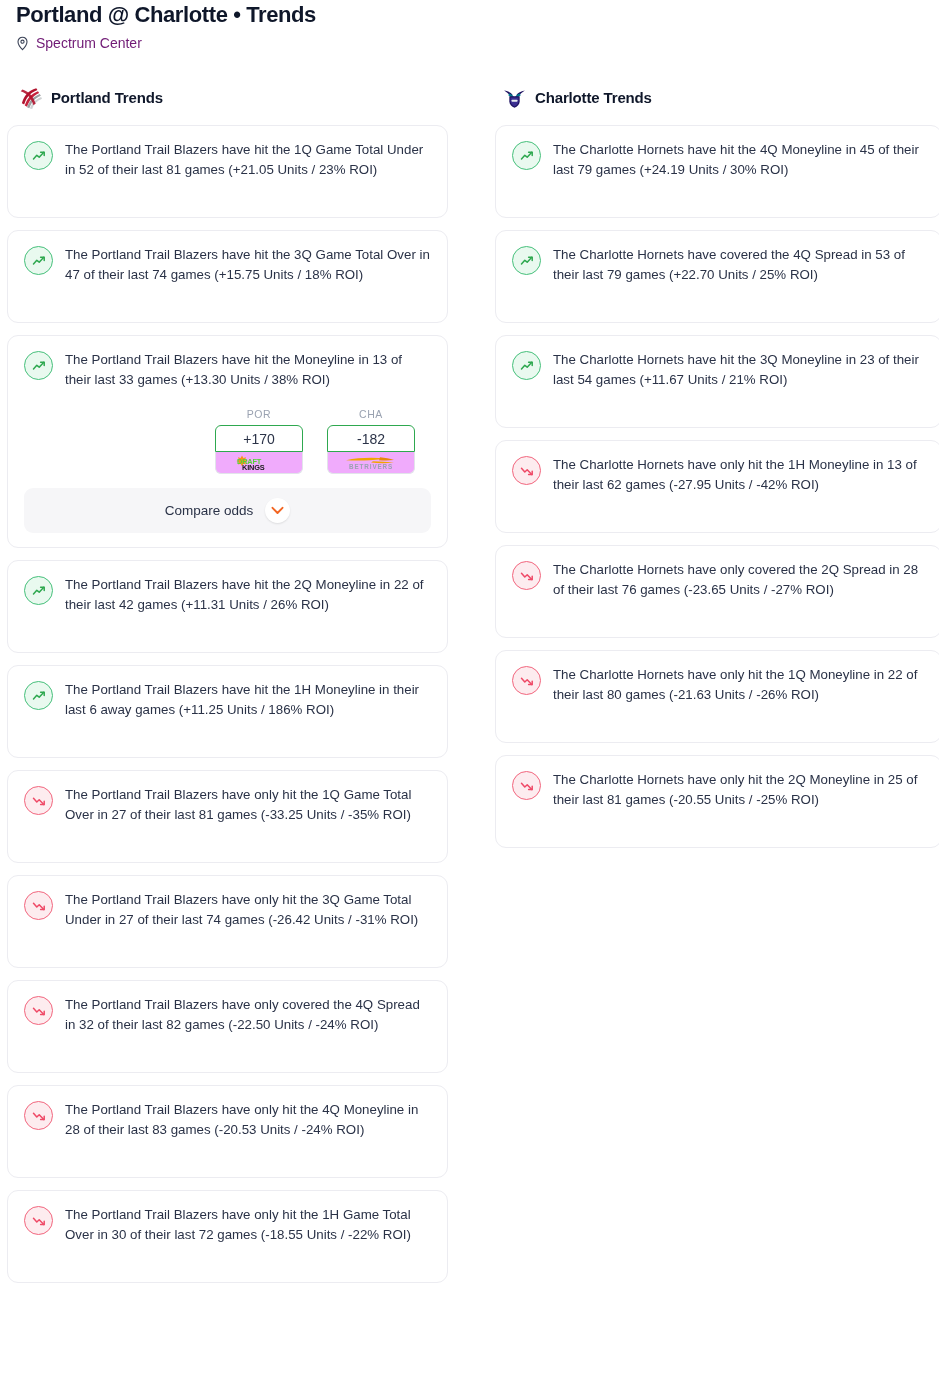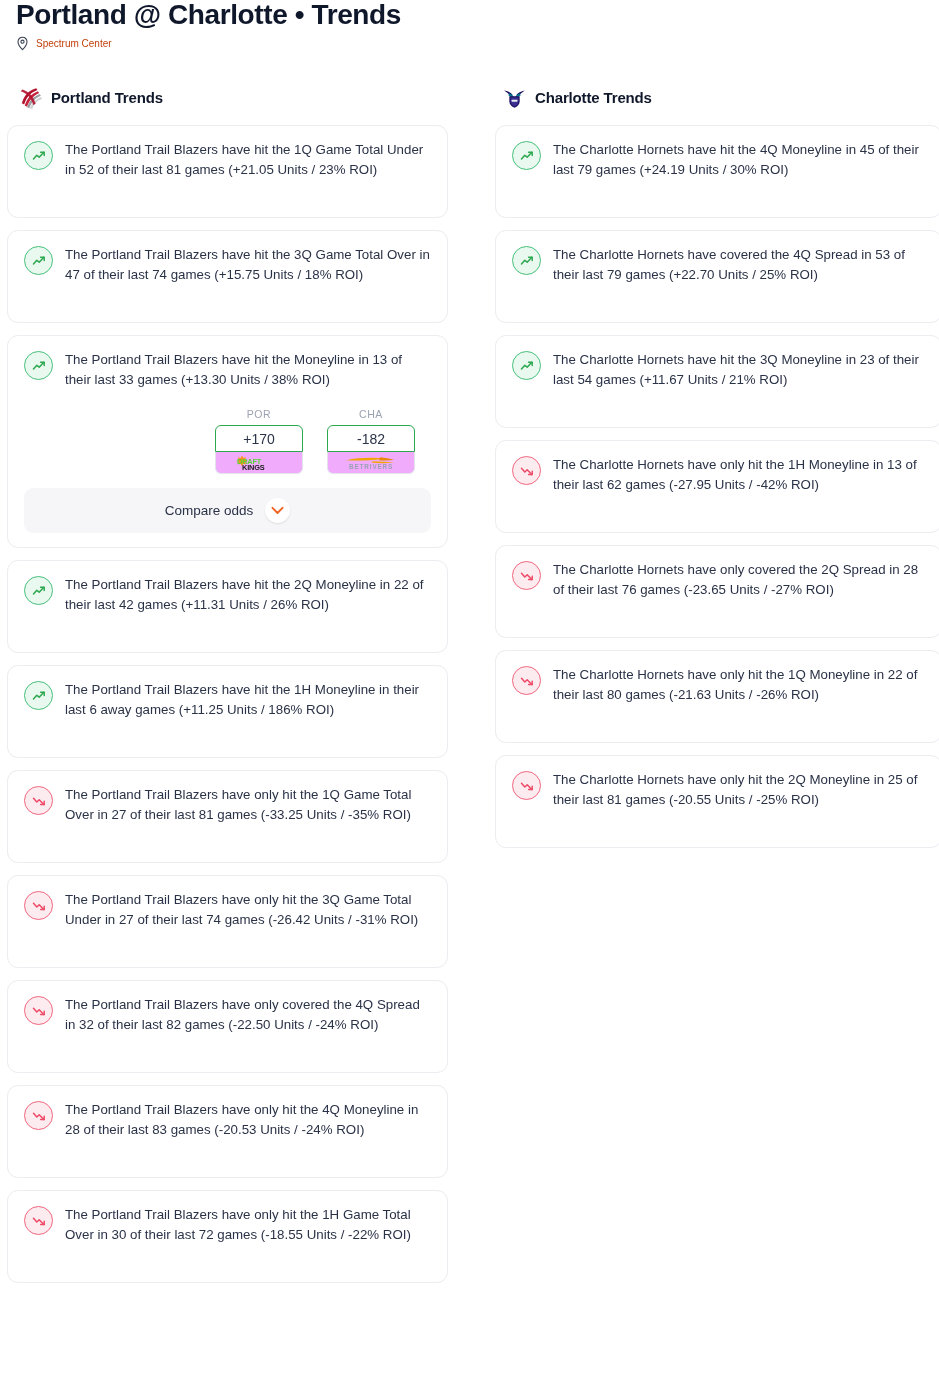--- a/index.html
+++ b/index.html
@@ -16,21 +16,21 @@
     min-height: 1387px;
     position: relative;
     padding: 0;
   }
 
   
   .page-header {
     padding: 0 16px;
   }
   .page-title {
-    font-size: 28px;
+    font-size: 22px;
     font-weight: bold;
     letter-spacing: -0.4px;
     color: #0f172a;
     padding-top: 2px;
     line-height: 26px;
   }
   .venue-row {
     display: flex;
     align-items: center;
     gap: 7px;
@@ -38,22 +38,22 @@
   }
   .venue-row .pin-icon {
     width: 13px;
     height: 15px;
     display: inline-flex;
     align-items: center;
     justify-content: center;
     flex: none;
   }
   .venue-text {
-    font-size: 10px;
-    color: #c2410c;
+    font-size: 14px;
+    color: #701a75;
     line-height: 15px;
   }
 
   
   .columns {
     display: flex;
     gap: 36px;
     margin-top: 32px;
     padding: 0 1px 0 0;
   }

